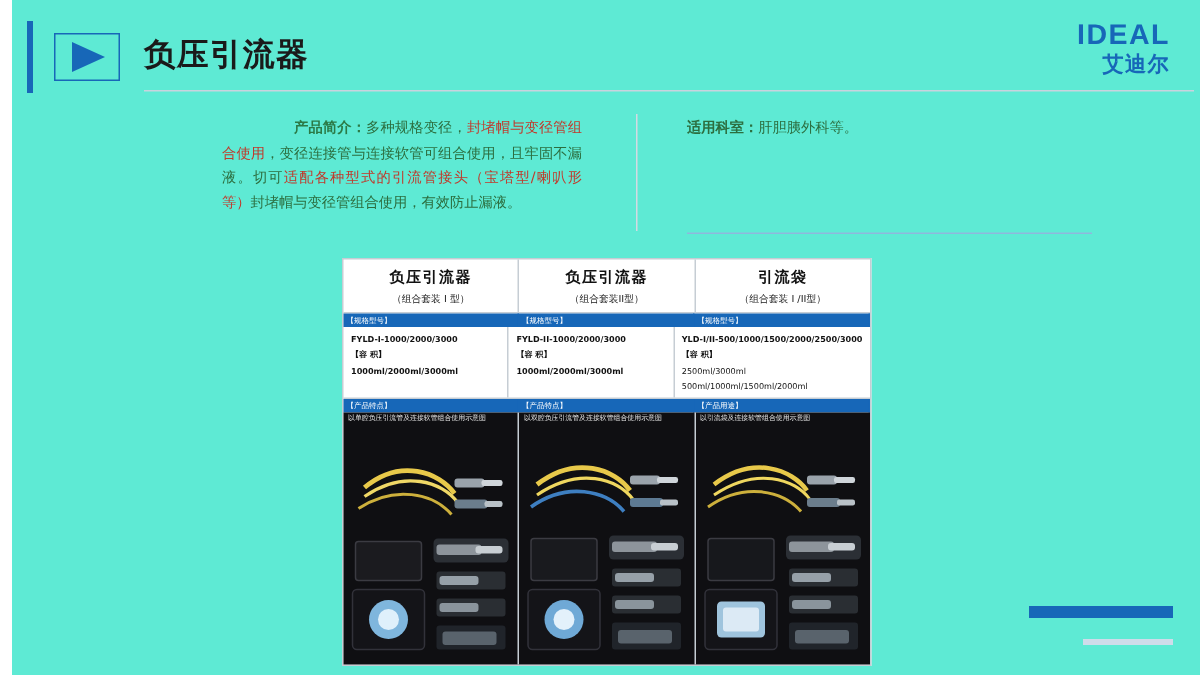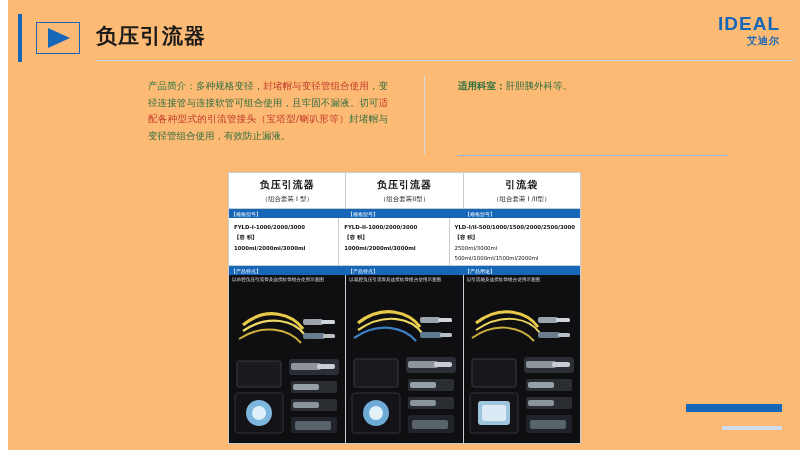--- a/index.html
+++ b/index.html
@@ -6,21 +6,21 @@
   html, body { margin: 0; padding: 0; }
   body {
     width: 800px; height: 450px;
     background: #ffffff;
     font-family: "Liberation Sans", sans-serif;
     overflow: hidden;
     position: relative;
   }
   .slide {
     position: absolute; inset: 0;
-    background: #fdba74;
+    background: #5eead4;
   }
   
   .left-bar {
     position: absolute; left: 18px; top: 14px;
     width: 4px; height: 48px;
     background: #1767b8;
   }
   
   .tri-box {
     position: absolute; left: 36px; top: 22px;
@@ -42,34 +42,34 @@
   .logo {
     position: absolute; right: 20px; top: 14px;
     text-align: right; line-height: 1;
   }
   .logo-main {
     font-size: 19px; font-weight: bold; color: #1767b8;
     letter-spacing: 1px;
     font-family: "Liberation Sans", sans-serif;
   }
   .logo-sub {
-    font-size: 10px; font-weight: bold; color: #1767b8;
+    font-size: 14px; font-weight: bold; color: #1767b8;
     margin-top: 3px; letter-spacing: 1px;
     font-family: "DejaVu Sans", sans-serif;
   }
   
   .intro {
     position: absolute; left: 148px; top: 78px;
     width: 240px;
     font-size: 9.5px; line-height: 1.75;
     color: #2c6e3f;
     font-family: "DejaVu Sans", sans-serif;
     text-align: justify;
   }
-  .intro .lbl { color: #2b7a46; font-weight: normal; }
+  .intro .lbl { color: #2b7a46; font-weight: bold; margin-left: 48px; }
   .intro .hi { color: #c0392b; }
   .dept {
     position: absolute; left: 458px; top: 78px;
     font-size: 9.5px; color: #2c6e3f; line-height: 1.75;
     font-family: "DejaVu Sans", sans-serif;
   }
   .dept .lbl { font-weight: bold; font-family: Liberation Serif, serif; }
   .sep-v {
     position: absolute; left: 424px; top: 76px;
     width: 1px; height: 78px; background: #d3dae2;

